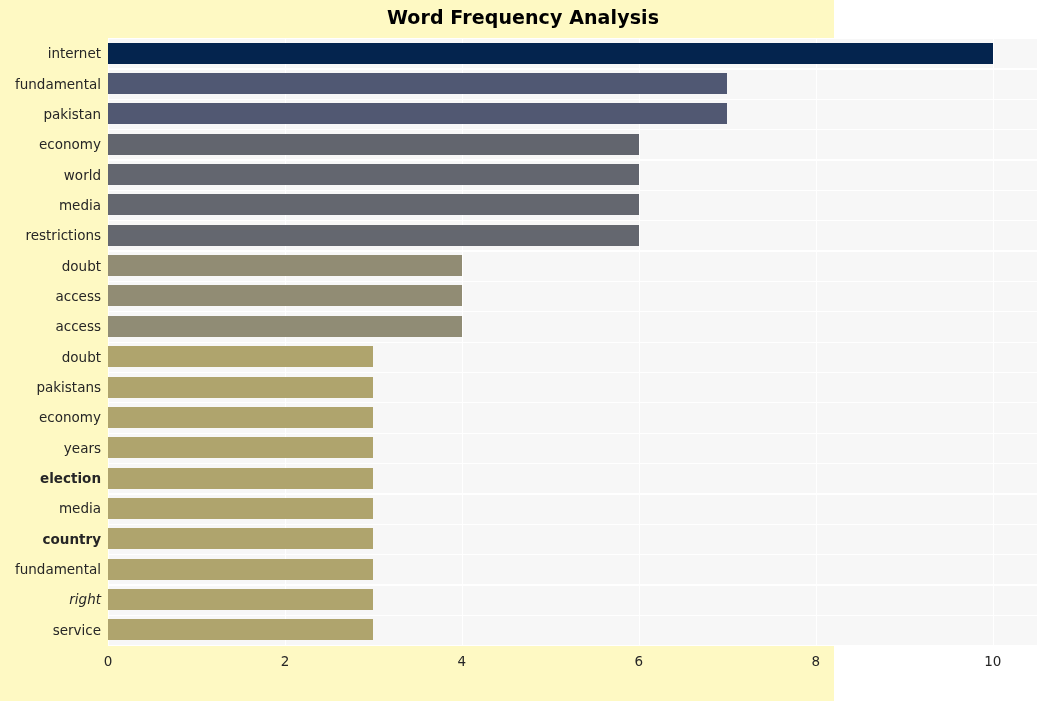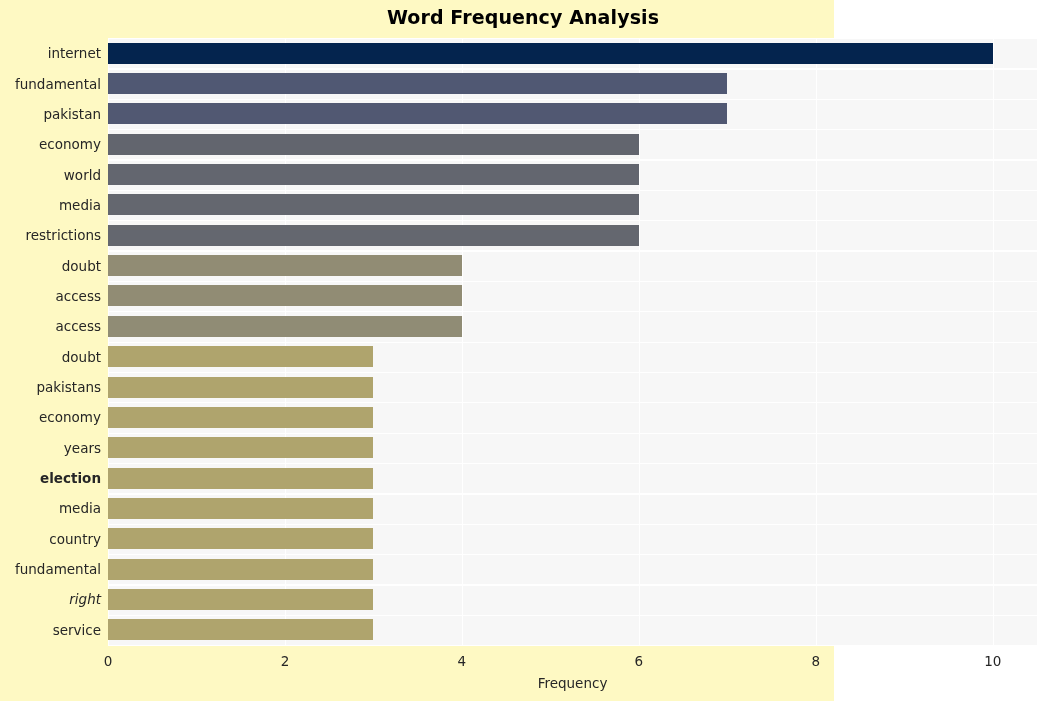--- a/index.html
+++ b/index.html
@@ -175,30 +175,29 @@
       <div class="ytick-label" style="top: 190.275px;">restrictions</div>
       <div class="ytick-label" style="top: 220.625px;">doubt</div>
       <div class="ytick-label" style="top: 250.975px;">access</div>
       <div class="ytick-label" style="top: 281.325px;">access</div>
       <div class="ytick-label" style="top: 311.675px;">doubt</div>
       <div class="ytick-label" style="top: 342.025px;">pakistans</div>
       <div class="ytick-label" style="top: 372.375px;">economy</div>
       <div class="ytick-label" style="top: 402.725px;">years</div>
       <div class="ytick-label" style="top: 433.075px; font-weight: bold;">election</div>
       <div class="ytick-label" style="top: 463.425px;">media</div>
-      <div class="ytick-label" style="top: 493.775px;">country</div>
+      <div class="ytick-label" style="top: 493.775px; font-weight: bold;">country</div>
       <div class="ytick-label" style="top: 524.125px;">fundamental</div>
       <div class="ytick-label" style="top: 554.475px; font-style: italic;">right</div>
       <div class="ytick-label" style="top: 584.825px;">service</div>
     </div>
 
   <div id="xtick-layer">
       <div class="xtick-label" style="left: 108px;">0</div>
       <div class="xtick-label" style="left: 284.952px;">2</div>
       <div class="xtick-label" style="left: 461.905px;">4</div>
       <div class="xtick-label" style="left: 638.857px;">6</div>
       <div class="xtick-label" style="left: 815.81px;">8</div>
       <div class="xtick-label" style="left: 992.762px;">10</div>
     </div>
 
-  <div id="xaxis-label">Frequency</div>
 
 </div>
 
 </body></html>

